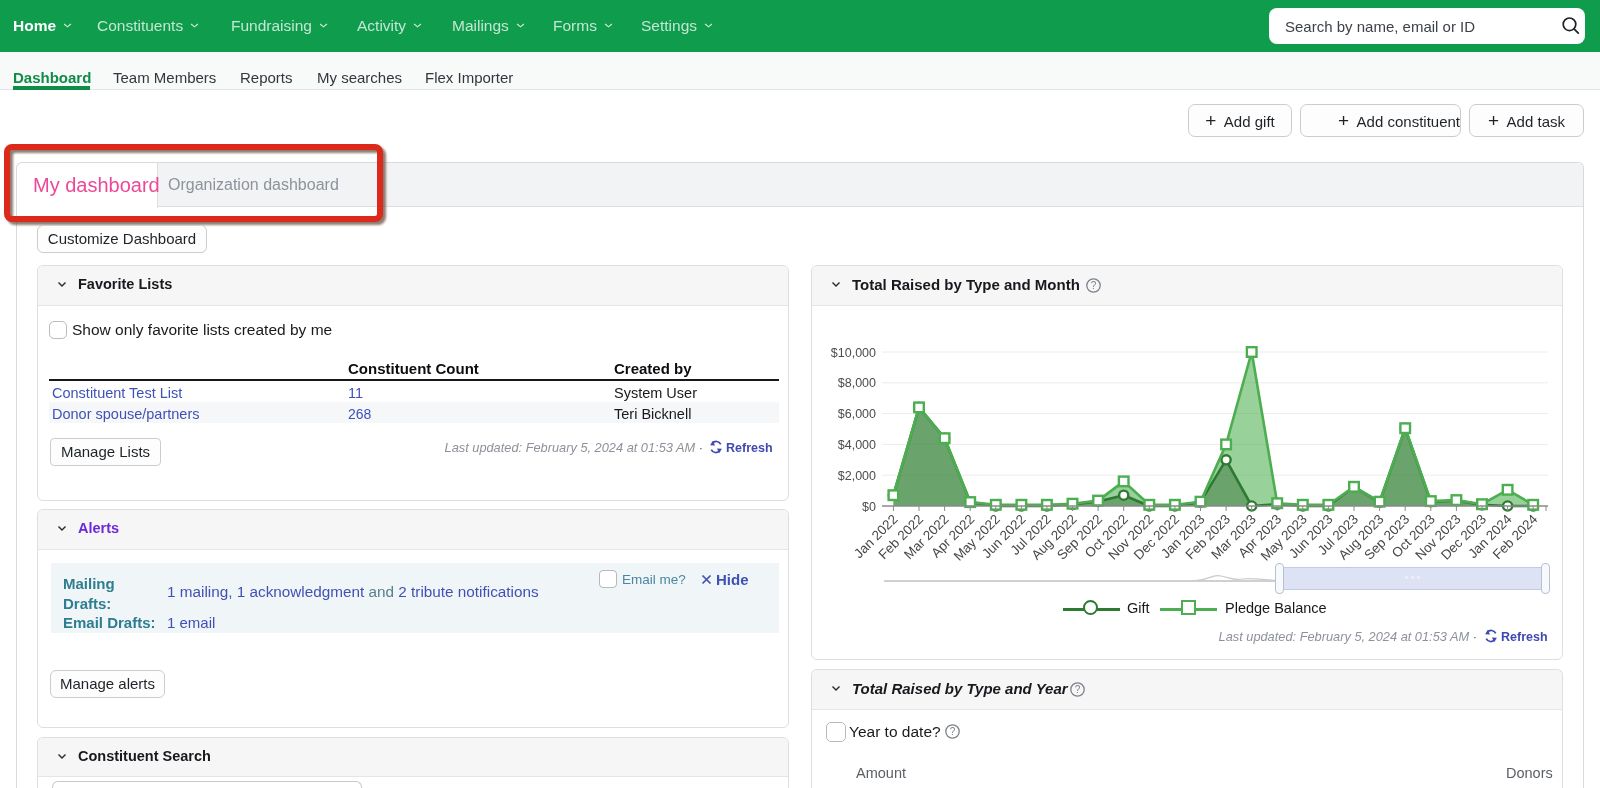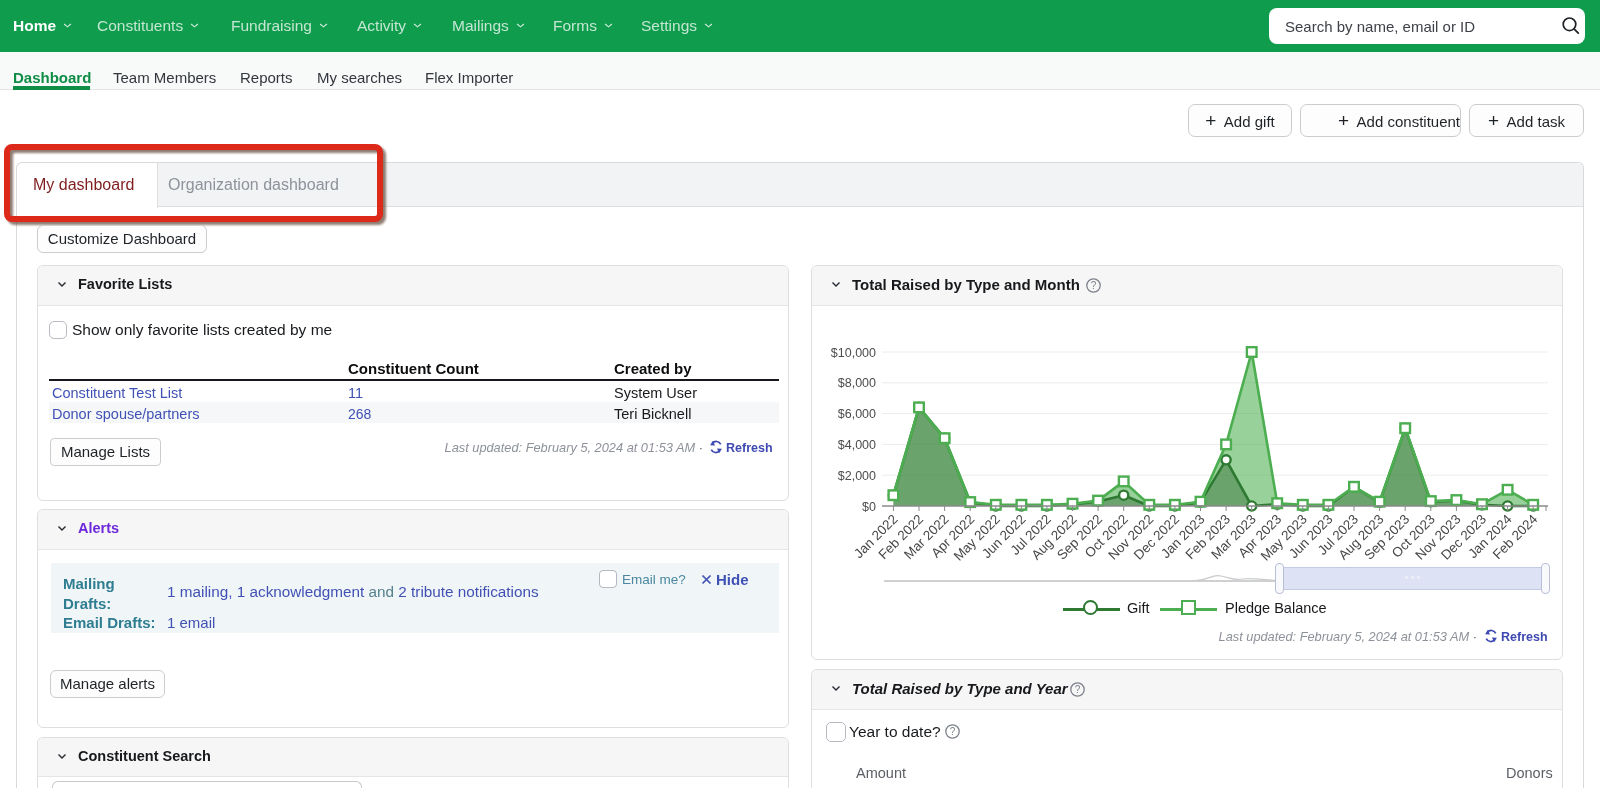--- a/index.html
+++ b/index.html
@@ -59,21 +59,21 @@
 
 <div class="btn" style="left:1188px;top:104px;width:104px;height:33px;line-height:31px;"><span style="font-size:19px;font-weight:400;">+</span>&nbsp; Add gift</div>
 <div class="btn" style="left:1300px;top:104px;width:161px;height:33px;line-height:31px;text-align:right;"><span style="font-size:19px;font-weight:400;">+</span>&nbsp; Add constituent</div>
 <div class="btn" style="left:1469px;top:104px;width:115px;height:33px;line-height:31px;"><span style="font-size:19px;font-weight:400;">+</span>&nbsp; Add task</div>
 
 <div class="abs" style="left:16px;top:162px;width:1568px;height:626px;background:#fff;border:1px solid #d8d9db;border-bottom:none;border-radius:6px 6px 0 0;"></div>
 
 <div class="abs" style="left:17px;top:163px;width:1566px;height:44px;background:#f2f3f5;border-radius:6px 6px 0 0;border-bottom:1px solid #dcdee0;"></div>
 
 <div class="abs" style="left:17px;top:163px;width:141px;height:45px;background:#fff;border-right:1px solid #dcdee0;border-radius:6px 0 0 0;"></div>
-<div class="abs" style="left:33px;top:163px;height:44px;line-height:44px;font-size:16px;color:#7f1d1d;">My dashboard</div>
+<div class="abs" style="left:33px;top:163px;height:44px;line-height:44px;font-size:20px;color:#ec4899;">My dashboard</div>
 
 <div class="abs" style="left:158px;top:163px;width:222px;height:44px;border-right:1px solid #dcdee0;"></div>
 <div class="abs" style="left:168px;top:163px;height:44px;line-height:44px;font-size:16px;color:#8d929b;">Organization dashboard</div>
 
 <div class="abs" style="left:4px;top:144px;width:379px;height:78px;border:6.5px solid #dc291a;border-radius:8px;filter:drop-shadow(3px 3px 1px rgba(95,70,55,0.7));"></div>
 
 <div class="btn" style="left:37px;top:225px;width:170px;height:28px;line-height:26px;border-radius:6px;">Customize Dashboard</div>
 
 <div class="card" style="left:37px;top:265px;width:752px;height:236px;">
  <div class="cardhead"></div>

